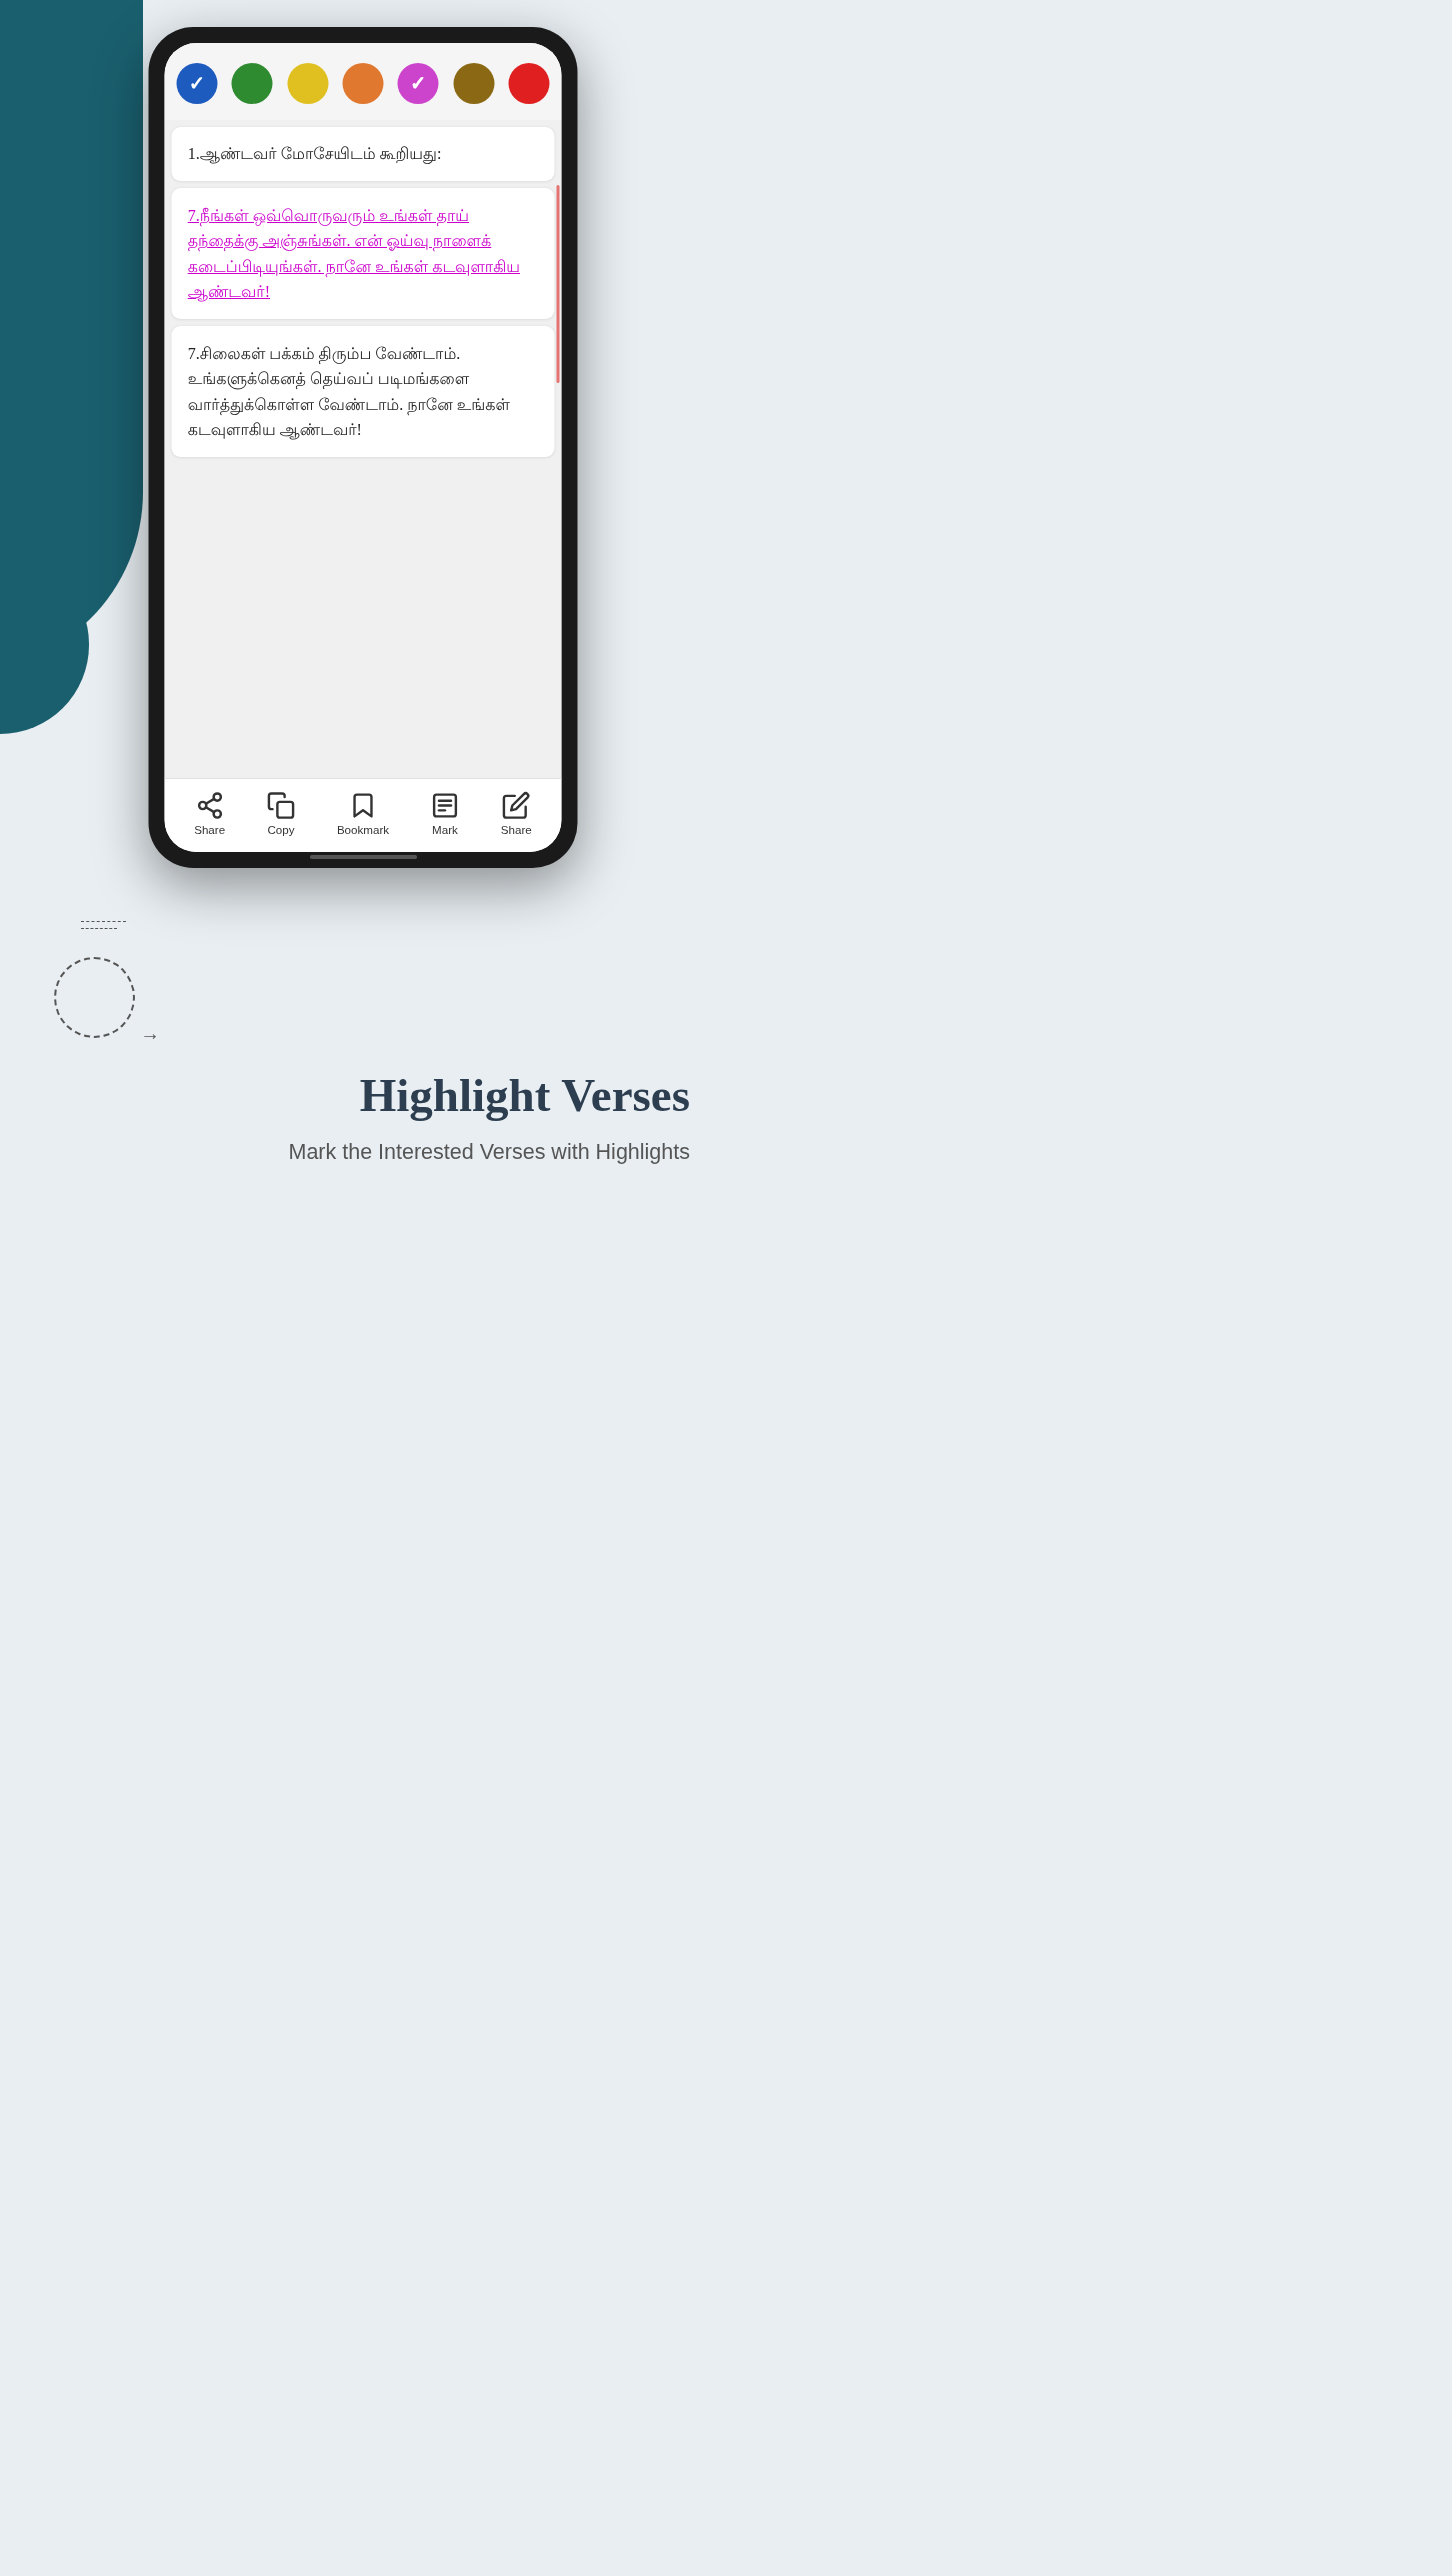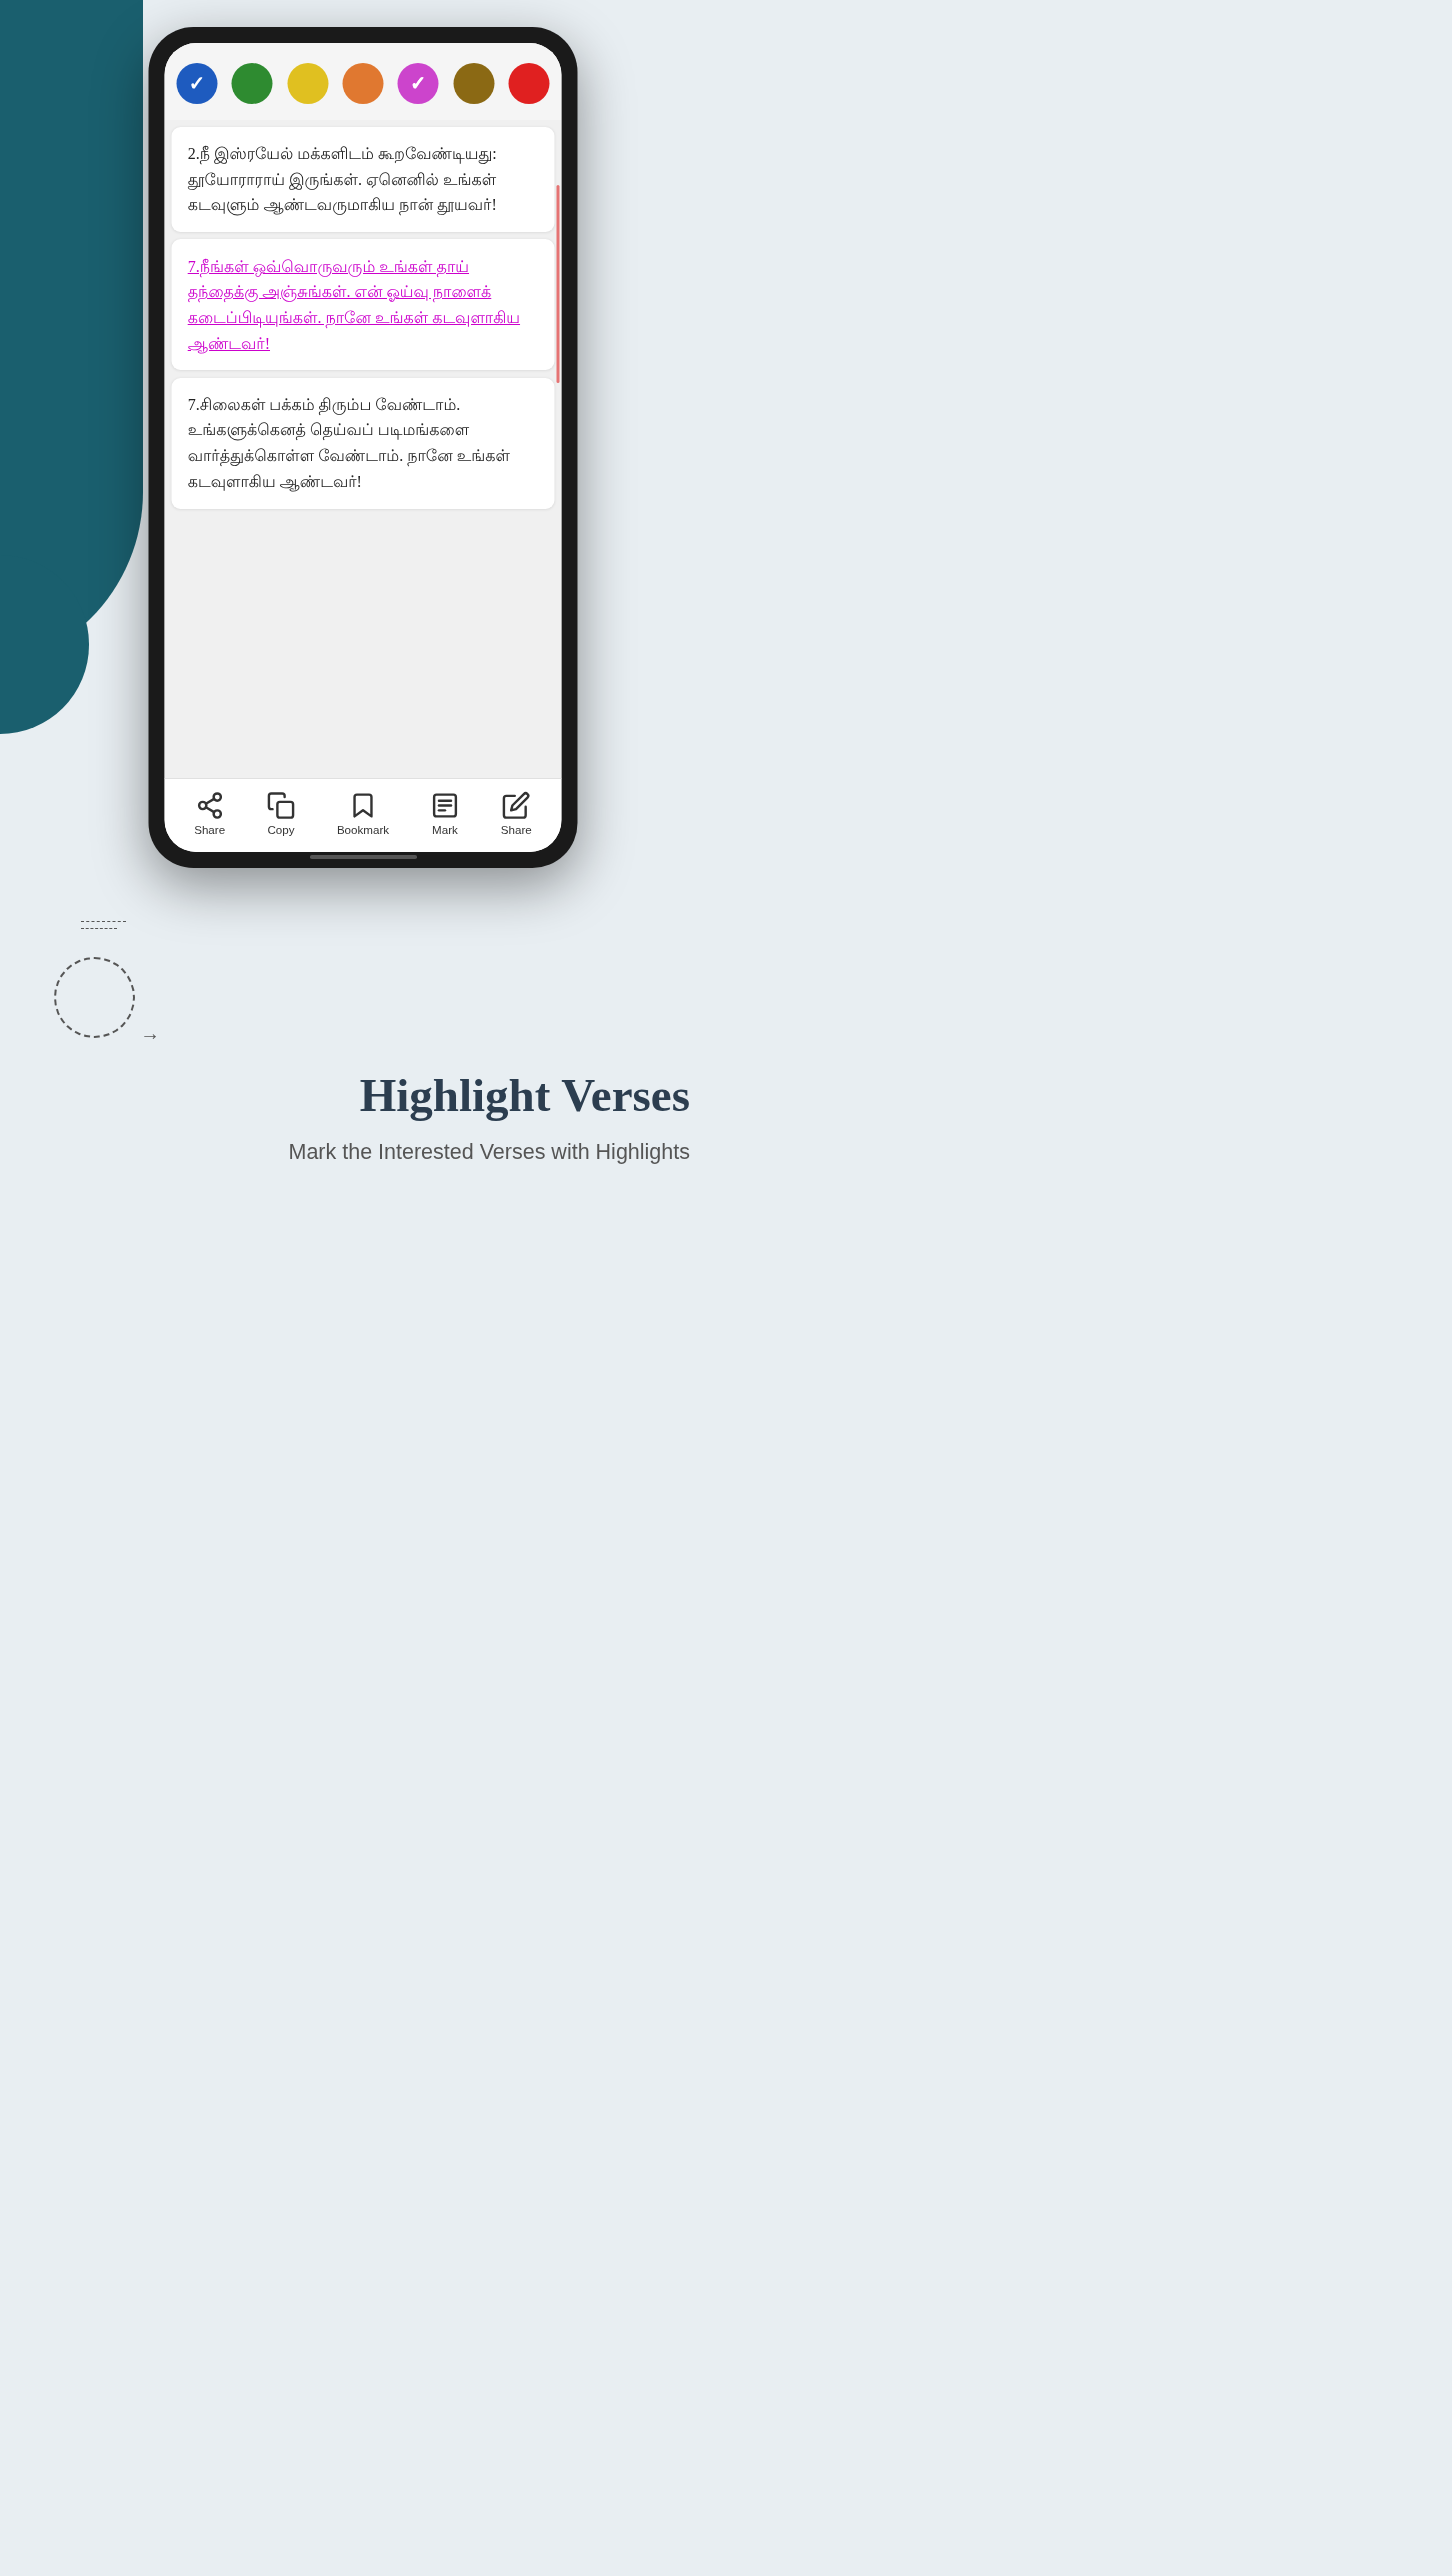--- a/index.html
+++ b/index.html
@@ -268,24 +268,24 @@
         <div class="color-dot selected" style="background:#cc44cc; position:relative;">
           <span style="position:absolute;top:50%;left:50%;transform:translate(-50%,-50%);color:white;font-size:18px;font-weight:bold;">✓</span>
         </div>
         <div class="color-dot" style="background:#8b6914;"></div>
         <div class="color-dot" style="background:#e02020;"></div>
       </div>
 
       <div class="verses-container">
         <div class="scroll-indicator"></div>
 
-
         <div class="verse-card">
-          <span>2.நீ இஸ்ரயேல் மக்களிடம் கூறவேண்டியது: தூயோராராய் இருங்கள். ஏனெனில் உங்கள் கடவுளும் ஆண்டவருமாகிய நான் தூயவர்!</span>
-        </div>
+          <span>1.ஆண்டவர் மோசேயிடம் கூறியது:</span>
+        </div>
+
 
         <div class="verse-card highlighted">
           <span>7.நீங்கள் ஒவ்வொருவரும் உங்கள் தாய் தந்தைக்கு அஞ்சுங்கள். என் ஓய்வு நாளைக் கடைப்பிடியுங்கள். நானே உங்கள் கடவுளாகிய ஆண்டவர்!</span>
         </div>
 
         <div class="verse-card">
           <span>7.சிலைகள் பக்கம் திரும்ப வேண்டாம். உங்களுக்கெனத் தெய்வப் படிமங்களை வார்த்துக்கொள்ள வேண்டாம். நானே உங்கள் கடவுளாகிய ஆண்டவர்!</span>
         </div>
       </div>
 

